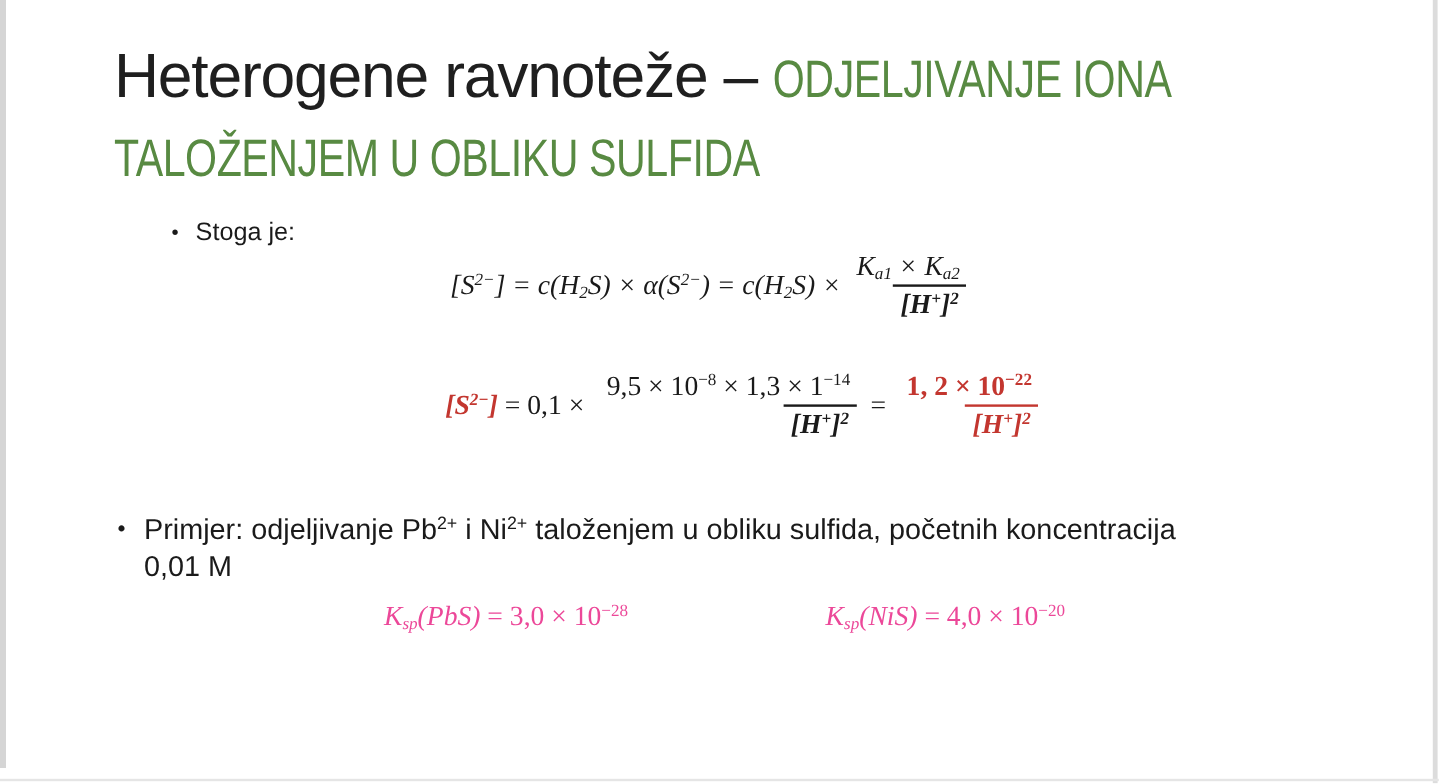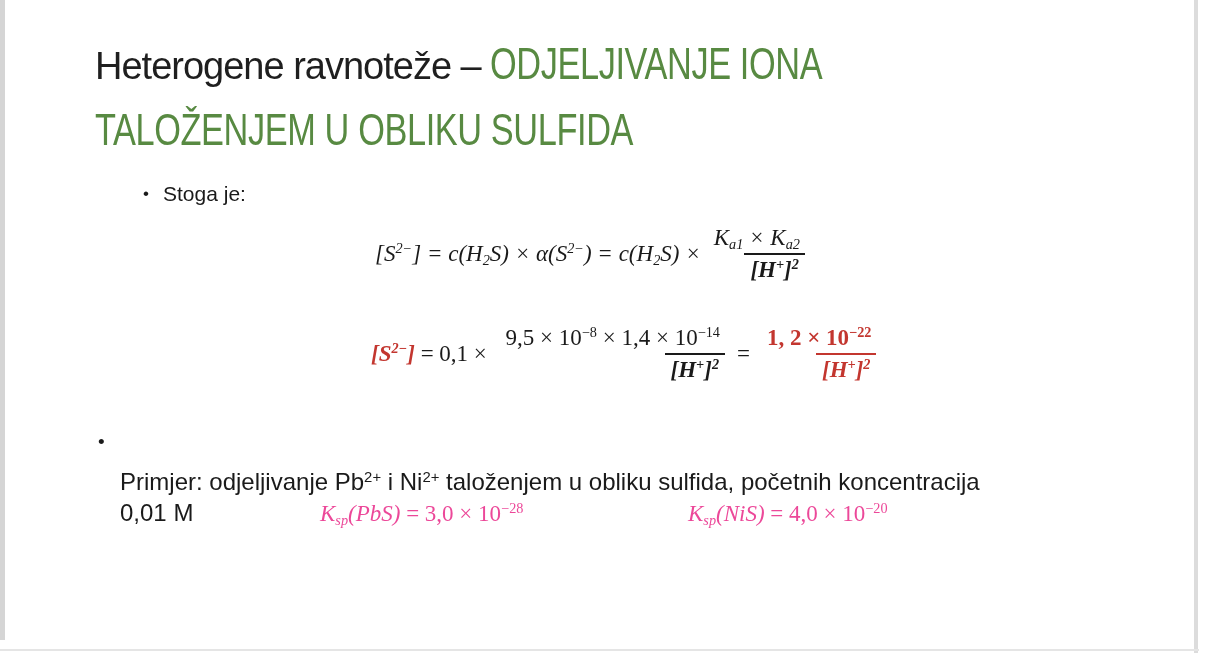--- a/index.html
+++ b/index.html
@@ -11,41 +11,41 @@
   }
   .edge-left  { position:absolute; left:0; top:0; width:5px; height:640px; background:#d5d5d5; }
   .edge-right { position:absolute; left:1194px; top:0; width:4px; height:653px; background:#dcdcdc; }
   .edge-bottom{ position:absolute; left:0; top:649px; width:1199px; height:2px; background:#e5e5e5; }
 
   
   .title { position:absolute; left:95px; top:31px; white-space:nowrap; }
   .title-line1 { line-height:66px; }
   .title-line2 { line-height:46px; }
   .t-black {
-    font-size:38px; letter-spacing:-1px; color:#1f1f1f; font-weight:400;
+    font-size:52px; letter-spacing:-1px; color:#1f1f1f; font-weight:400;
   }
   .t-green {
     display:inline-block; transform:scaleX(.78); transform-origin:0 80%;
     font-size:44px; letter-spacing:-0.5px; color:#588a42; font-weight:400;
   }
 
   
   .bullet { position:absolute; display:flex; align-items:flex-start; }
   .bullet .marker { flex:0 0 auto; }
   .b1 { left:143px; top:181px; font-size:21px; line-height:26px; }
   .b1 .marker { width:20px; font-size:17px; line-height:26px; }
   .b2 { left:98px; top:426px; font-size:24px; line-height:31px; }
   .b2 .marker { width:22px; font-size:19px; line-height:31px; }
-  .b2 .btext { width:1040px;margin-top:40px; }
+  .b2 .btext { width:1040px; }
 
   
   .math {
     position:absolute; display:flex; align-items:center;
     font-family:"Liberation Serif","DejaVu Serif",serif; font-style:italic;
-    font-size:23px; color:#1a1a1a; white-space:pre;margin-top:16px;
+    font-size:23px; color:#1a1a1a; white-space:pre;
   }
   .mline {
     position:absolute; font-family:"Liberation Serif","DejaVu Serif",serif;
     font-style:italic; font-size:23px; color:#ec4899; white-space:pre; line-height:30px;
   }
   .eq1 { left:375px; top:208px; }
   .eq2 { left:371px; top:308px; }
   .ksp1 { left:320px; top:499px; }
   .ksp2 { left:688px; top:499px;text-align:right; }
   .roman { font-style:normal; }
@@ -80,21 +80,21 @@
     <span class="frac">
       <span class="num"><span>K</span><span class="sb">a1</span><span> × </span><span>K</span><span class="sb">a2</span></span>
       <span class="den"><span>[H</span><span class="sp">+</span><span>]</span><span class="sp">2</span></span>
     </span>
   </div>
 
   <div class="math eq2">
     <span class="mrow red"><span>[S</span><span class="sp">2−</span><span>]</span></span>
     <span class="mrow roman"> = 0,1 × </span>
     <span class="frac">
-      <span class="num roman"><span>9,5 × 10</span><span class="sp">−8</span><span> × 1,4 × 10</span><span class="sp">−14</span></span>
+      <span class="num roman"><span>9,5 × 10</span><span class="sp">−8</span><span> × 1,3 × 1</span><span class="sp">−14</span></span>
       <span class="den"><span>[H</span><span class="sp">+</span><span>]</span><span class="sp">2</span></span>
     </span>
     <span class="mrow roman eqsign">=</span>
     <span class="frac red">
       <span class="num roman"><span>1, 2 × 10</span><span class="sp">−22</span></span>
       <span class="den"><span>[H</span><span class="sp">+</span><span>]</span><span class="sp">2</span></span>
     </span>
   </div>
 
   <div class="bullet b2">

